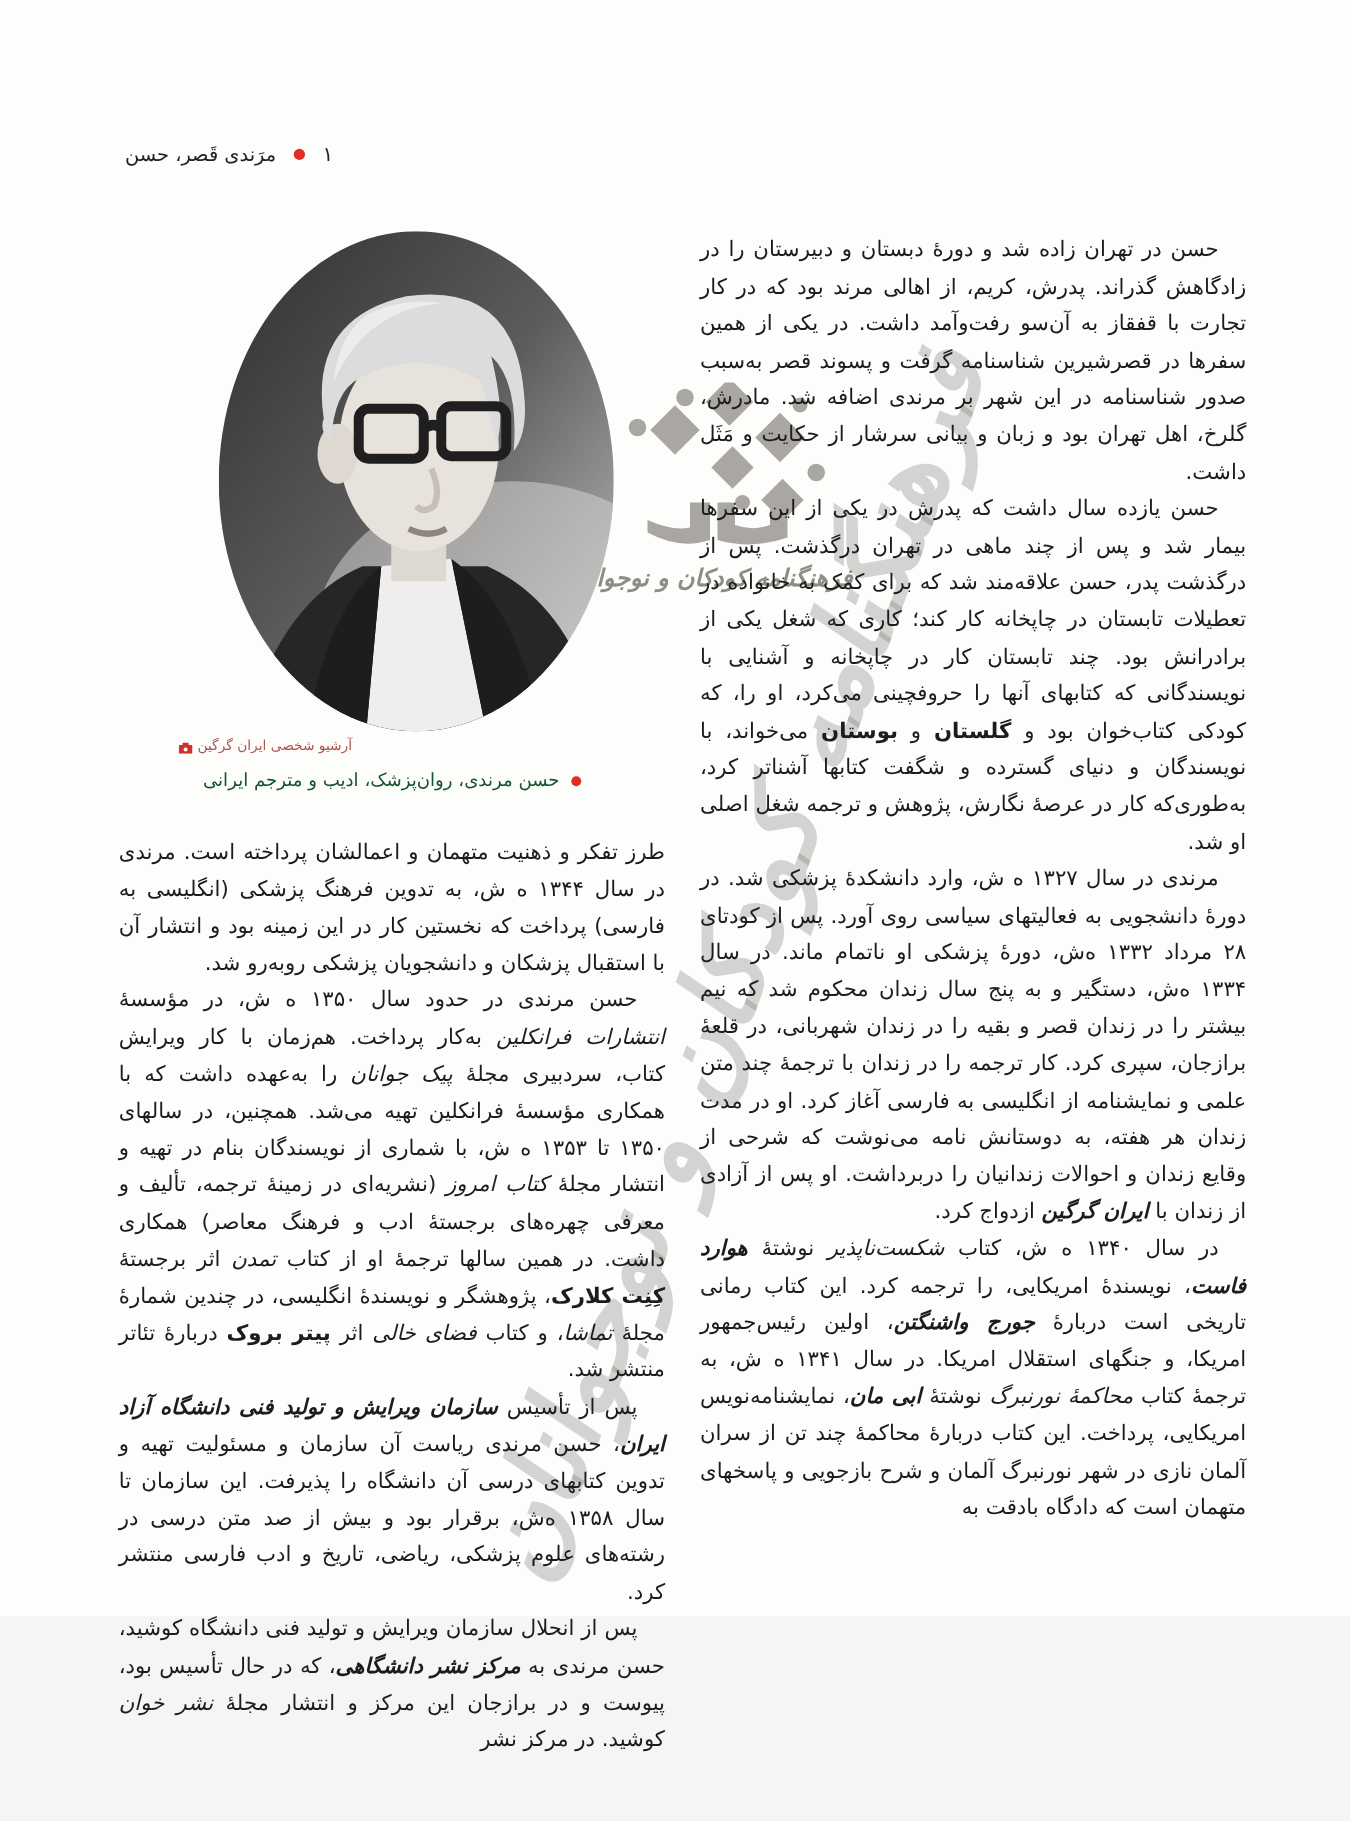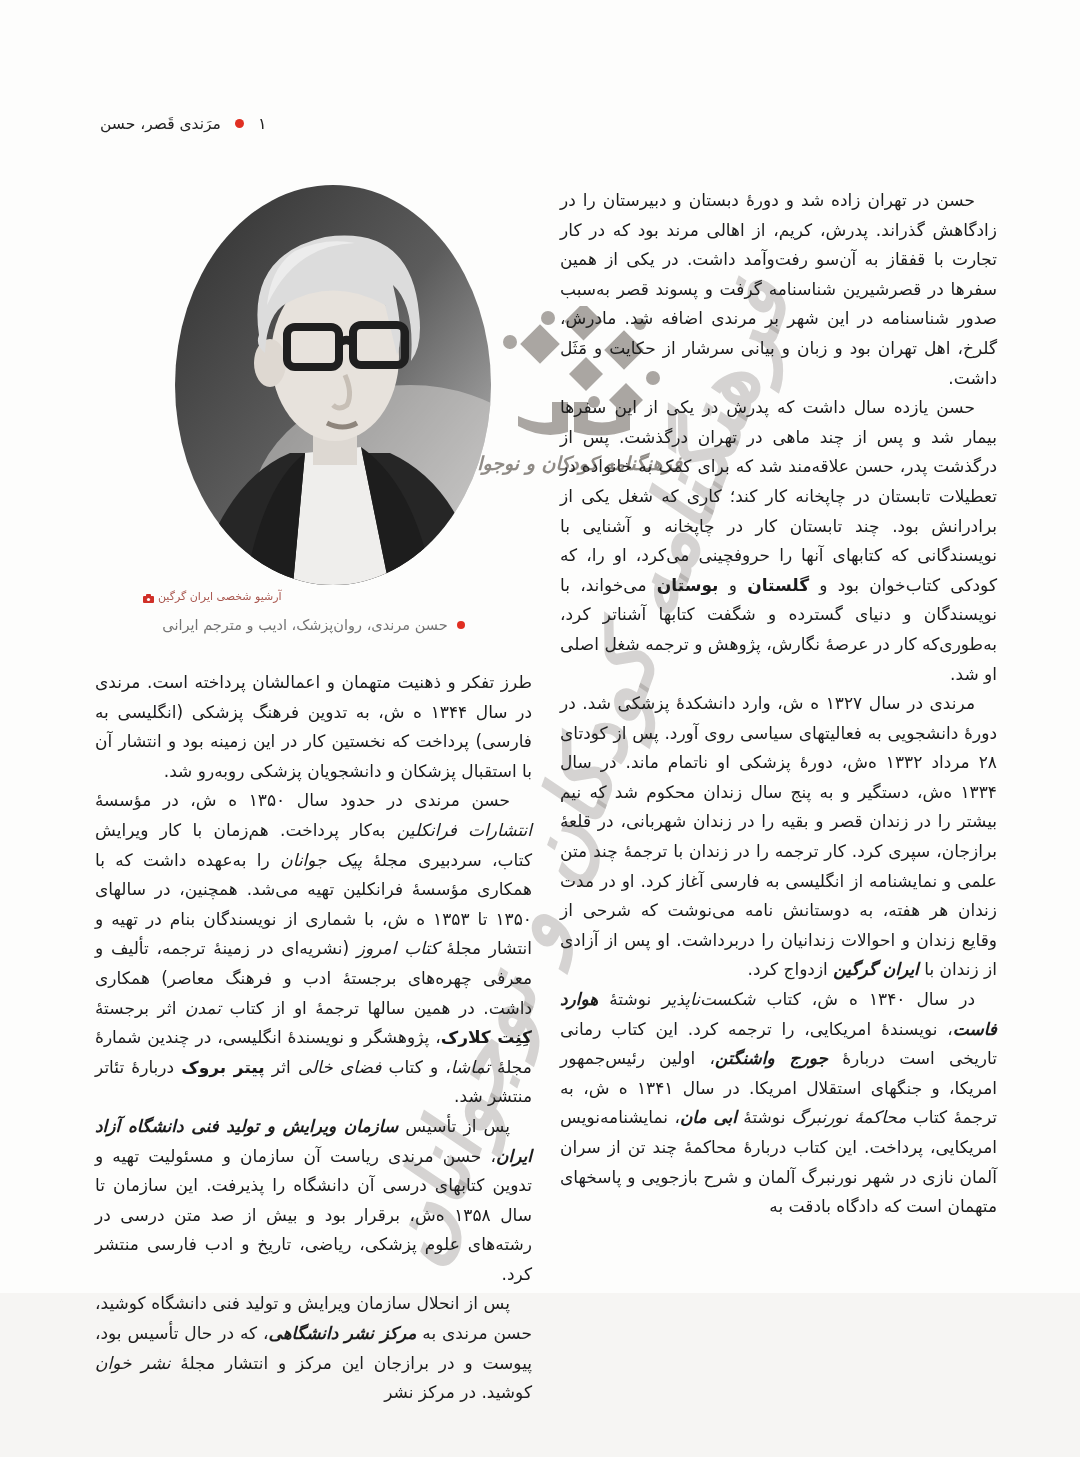--- a/index.html
+++ b/index.html
@@ -41,21 +41,21 @@
     position:absolute;left:175px;top:185px;width:316px;height:400px;z-index:2;
   }
   .photo svg{display:block;}
   .credit{
     position:absolute;left:143px;top:590px;z-index:2;
     display:flex;direction:ltr;align-items:flex-end;gap:4px;
     font-size:11px;color:#a8554d;
   }
   .caption{
     position:absolute;left:95px;top:617px;width:437px;z-index:2;
-    direction:rtl;text-align:center;font-size:14.5px;color:#737373;
+    direction:rtl;text-align:center;font-size:14.5px;color:#14532d;
     display:flex;justify-content:center;align-items:center;gap:9px;
   }
   .caption .bullet{width:8px;height:8px;}
   
   .column{
     position:absolute;z-index:3;width:437px;
     direction:rtl;text-align:justify;
     font-size:17px;line-height:29.6px;color:#1c1c1c;
   }
   .col-right{right:83px;top:186px;}

